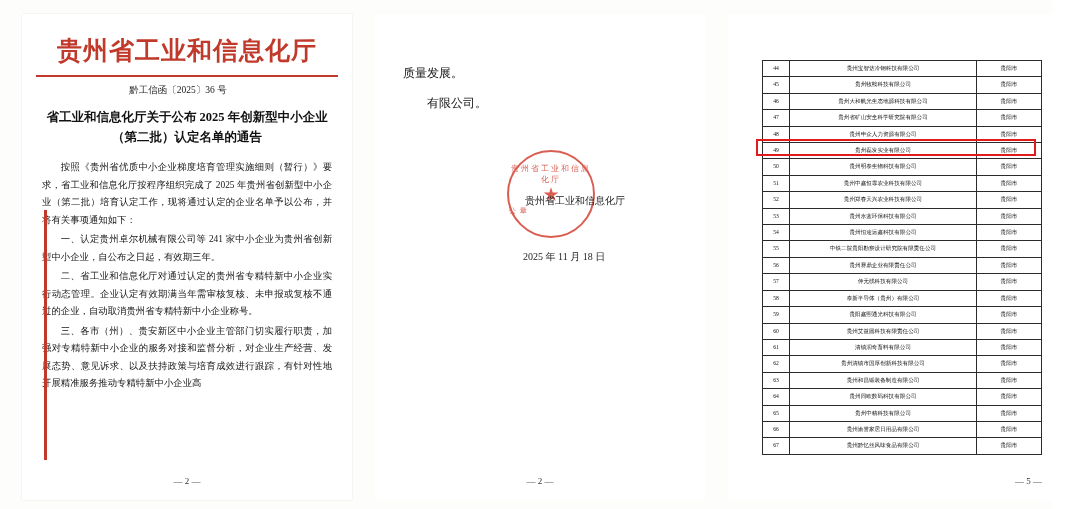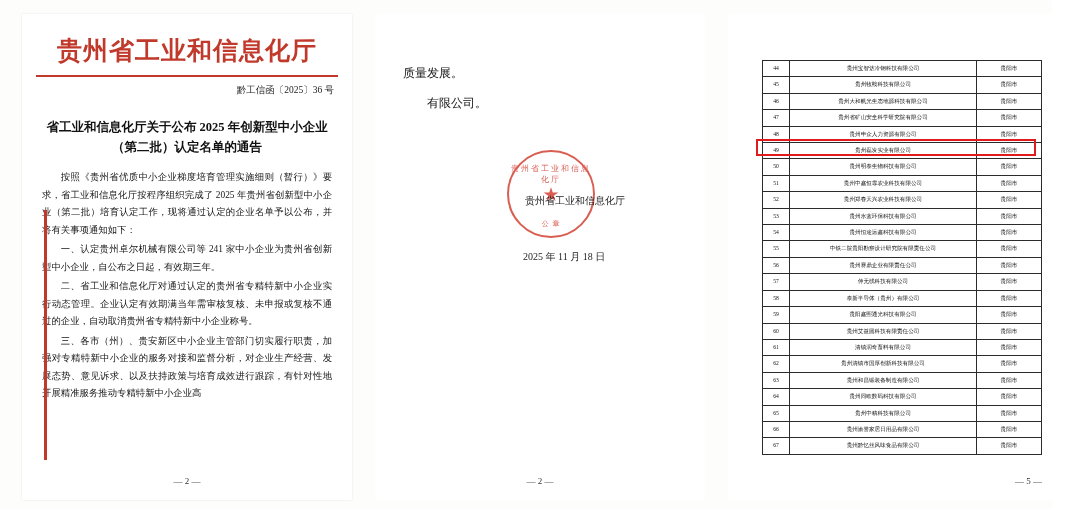--- a/index.html
+++ b/index.html
@@ -42,31 +42,31 @@
     font-weight: bold;
     font-size: 25px;
     letter-spacing: 1px;
     white-space: nowrap;
   }
   .masthead-rule {
     margin: 8px 14px 0 14px;
     border-top: 2px solid #c0392b;
   }
   .doc-number {
-    text-align: right;
+    text-align: center;
     font-size: 9.5px;
     color: #1a1a1a;
     margin: 7px 18px 0 0;
   }
   .doc-title {
     text-align: center;
     font-weight: bold;
     font-size: 12.5px;
     line-height: 20px;
-    margin: 20px 20px 0 20px;
+    margin: 10px 20px 0 20px;
     color: #111;
   }
   .doc-body {
     margin: 12px 20px 0 20px;
     font-size: 9.4px;
     line-height: 17.5px;
     color: #141414;
     text-align: justify;
   }
   .doc-body p {
@@ -132,22 +132,21 @@
     left: 0; right: 0;
     top: 11px;
     text-align: center;
     color: #d4483b;
     font-size: 8px;
     letter-spacing: 2px;
   }
   .seal-text-bottom {
     position: absolute;
     left: 0; right: 0;
-    bottom: 7px;
-    text-align: center;
+    bottom: 20px;
     color: #d4483b;
     font-size: 7px;
     letter-spacing: 1px;
   }
   .signer {
     position: absolute;
     left: 150px;
     top: 180px;
     font-size: 10px;
     color: #1d1d1d;

